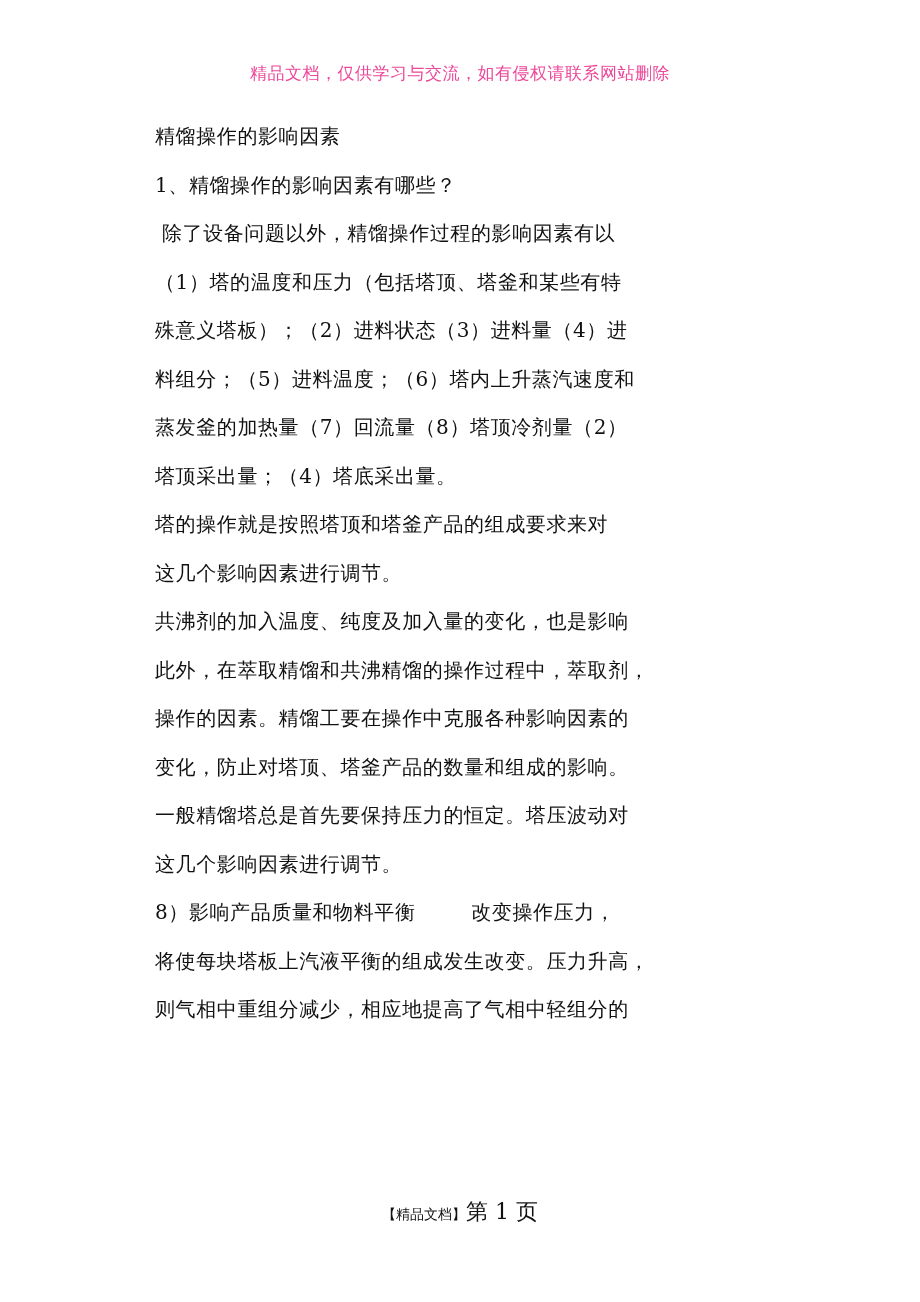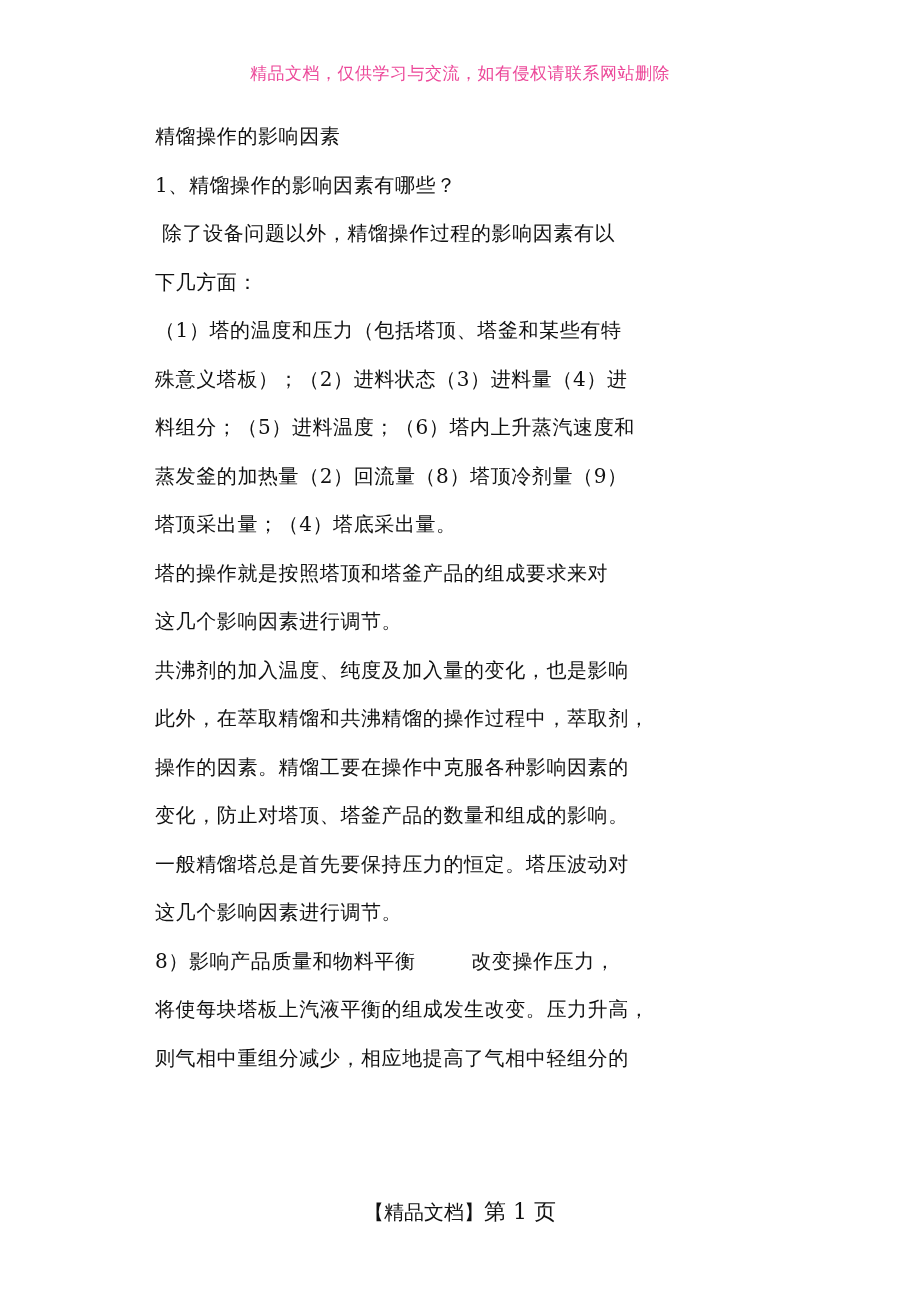--- a/index.html
+++ b/index.html
@@ -5,36 +5,35 @@
   html, body { margin: 0; padding: 0; background: #ffffff; }
   body { width: 920px; height: 1302px; position: relative; overflow: hidden;
          font-family: "DejaVu Serif", "Liberation Serif", serif; color: #111; }
   .header { position: absolute; top: 62px; left: 0; width: 920px; text-align: center;
             font-size: 17px; color: #ec4899; letter-spacing: 0.5px; }
   .content { position: absolute; top: 112px; left: 155px; width: 640px; }
   .line { font-size: 20px; line-height: 48.5px; height: 48.5px; white-space: pre;
           letter-spacing: 0.6px; }
   .footer { position: absolute; top: 1197px; left: 0; width: 920px; text-align: center;
             font-size: 22px; color: #111; }
-  .footer .tag { font-size: 20px; }
+  .footer .tag { font-size: 14px; }
 </style>
 </head>
 <body>
 
 <div class="header">精品文档，仅供学习与交流，如有侵权请联系网站删除</div>
 
 <div class="content">
   <div class="line">精馏操作的影响因素</div>
   <div class="line">1、精馏操作的影响因素有哪些？</div>
   <div class="line"> 除了设备问题以外，精馏操作过程的影响因素有以</div>
-  <div class="line">下几方面：</div>
   <div class="line">（1）塔的温度和压力（包括塔顶、塔釜和某些有特</div>
   <div class="line">殊意义塔板）；（2）进料状态（3）进料量（4）进</div>
   <div class="line">料组分；（5）进料温度；（6）塔内上升蒸汽速度和</div>
-  <div class="line">蒸发釜的加热量（2）回流量（8）塔顶冷剂量（9）</div>
+  <div class="line">蒸发釜的加热量（7）回流量（8）塔顶冷剂量（2）</div>
   <div class="line">塔顶采出量；（4）塔底采出量。</div>
   <div class="line">塔的操作就是按照塔顶和塔釜产品的组成要求来对</div>
   <div class="line">这几个影响因素进行调节。</div>
   <div class="line">共沸剂的加入温度、纯度及加入量的变化，也是影响</div>
   <div class="line">此外，在萃取精馏和共沸精馏的操作过程中，萃取剂，</div>
   <div class="line">操作的因素。精馏工要在操作中克服各种影响因素的</div>
   <div class="line">变化，防止对塔顶、塔釜产品的数量和组成的影响。</div>
   <div class="line">一般精馏塔总是首先要保持压力的恒定。塔压波动对</div>
   <div class="line">这几个影响因素进行调节。</div>
   <div class="line">8）影响产品质量和物料平衡        改变操作压力，</div>

